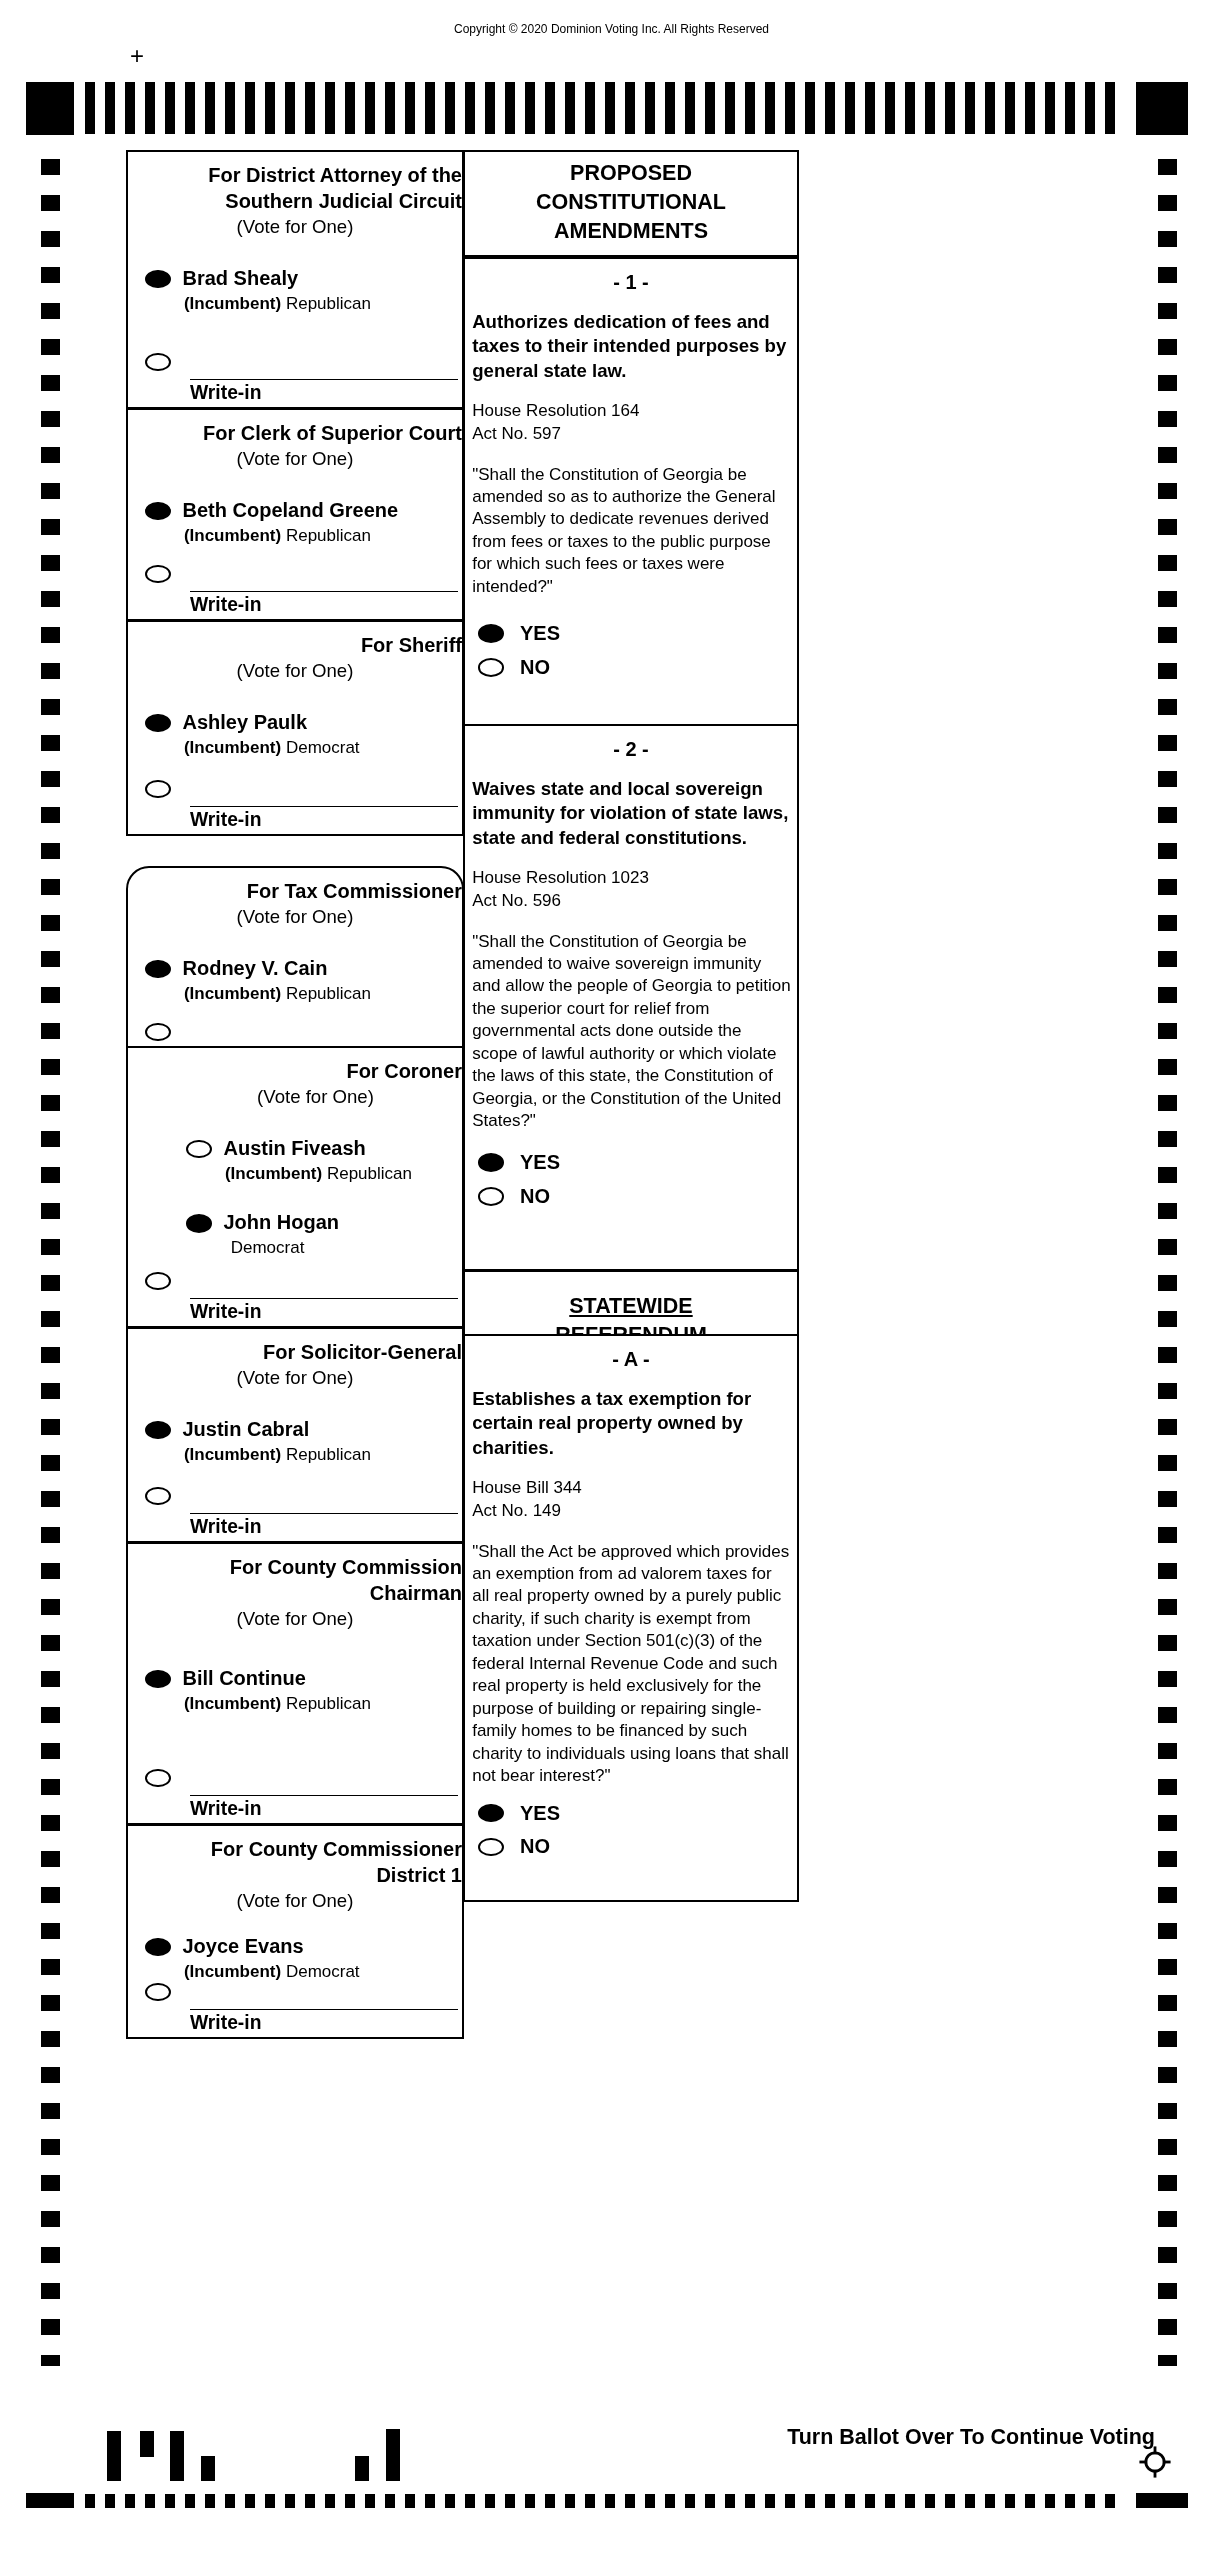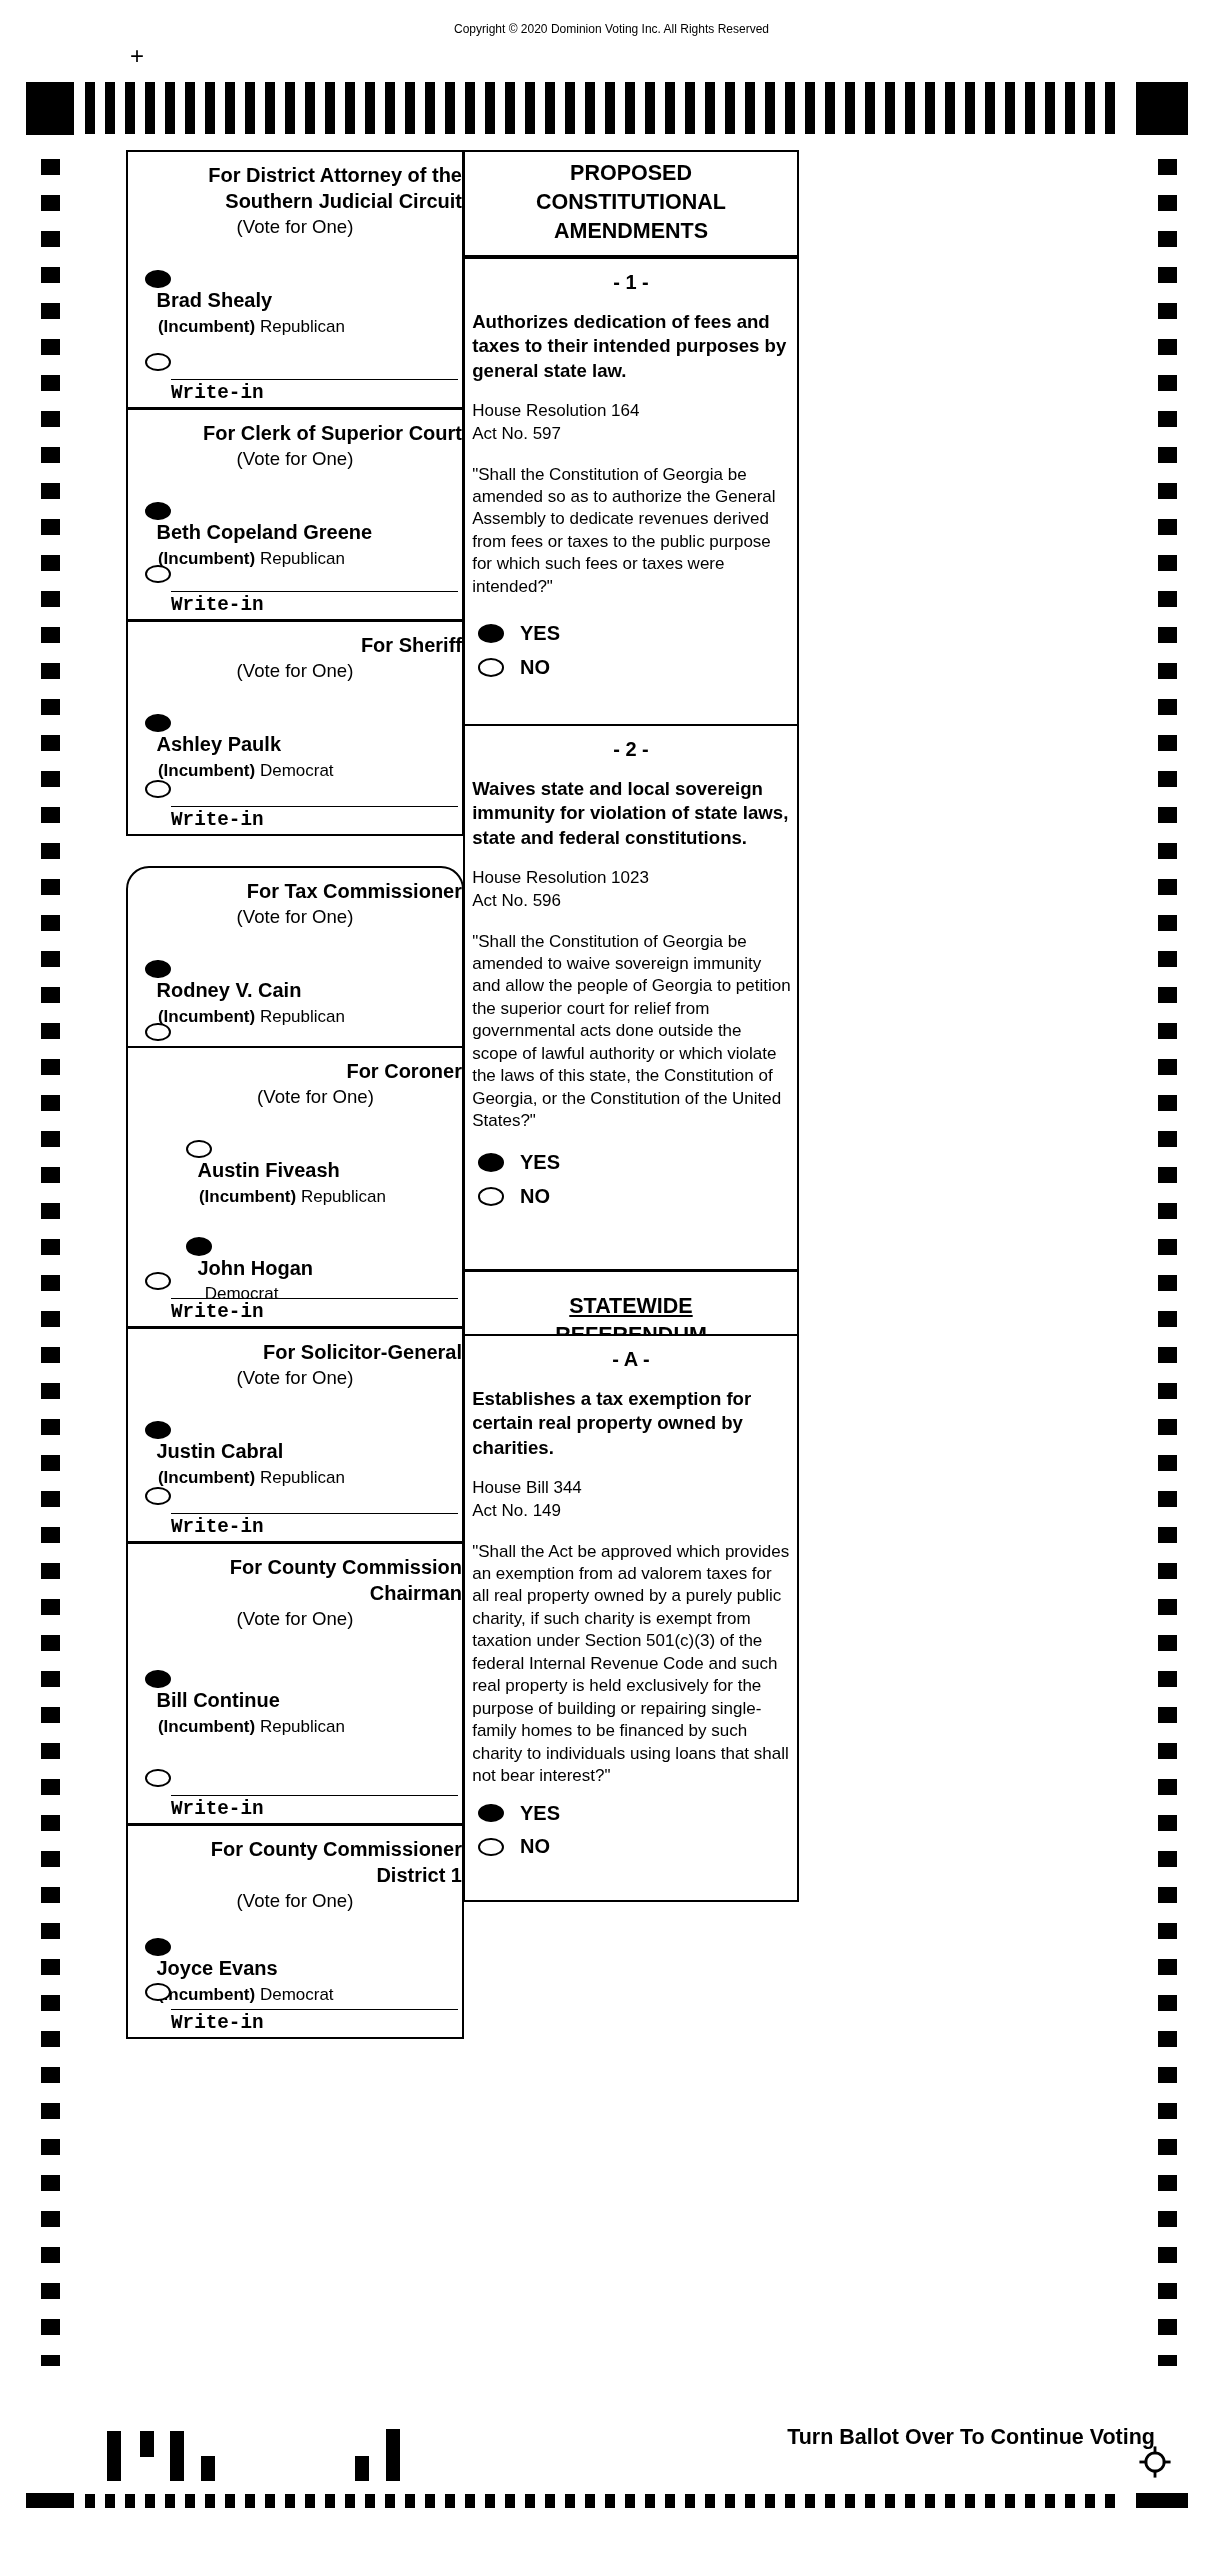--- a/index.html
+++ b/index.html
@@ -11,31 +11,31 @@
   .tm-col{position:absolute;width:18.6px;background:repeating-linear-gradient(180deg,#000 0 16px,transparent 16px 36px);}
   
   .copyright{position:absolute;left:0;right:0;top:21.5px;text-align:center;font-size:12px;}
   .plus-mark{position:absolute;left:130px;top:42px;font-size:24px;font-weight:400;}
   
   .box{position:absolute;border:2.1px solid #000;box-sizing:border-box;background:#fff;overflow:hidden;}
   .lbox{left:126px;width:338px;}
   .rbox{left:463px;width:336px;}
   .race-title{font-weight:bold;font-size:20px;text-align:right;margin-top:10px;line-height:1.3;}
   .vote-for{font-size:18.6px;text-align:center;line-height:1.3;margin-top:1.4px;}
-  .cand{display:flex;margin:26px 4.3px 0 17px;flex-direction:column;}
+  .cand{display:flex;margin:26px 4.3px 0 17px;}
   .oval{width:26px;height:18.6px;border:2.1px solid #000;border-radius:50%;flex:none;box-sizing:border-box;background:#fff;}
   .oval.filled{background:#000;}
   .cand .oval{margin-top:4.3px;}
   .cand-info{margin-left:11.5px;}
   .cand-name{font-size:20px;font-weight:bold;line-height:1.25;}
   .cand-party{font-size:17px;line-height:1.25;margin-top:2.1px;margin-left:1.4px;}
   .cand-party .pfx{font-weight:bold;}
   .writein{position:absolute;left:17px;right:4.3px;bottom:2.9px;display:flex;align-items:flex-end;}
   .writein .oval{margin-bottom:33px;}
-  .writein-main{flex:1;margin-left:0;font-family:Liberation Mono, monospace;}
+  .writein-main{flex:1;margin-left:19px;}
   .writein-line{border-top:1.4px solid #000;height:0;}
   .writein-label{font-size:19.3px;font-weight:bold;margin-top:2.1px;}
   
   .hdr{padding-top:7.2px;}
   .hdr-line{text-align:center;font-weight:bold;font-size:21.5px;line-height:1.35;}
   .m-number{text-align:center;font-weight:bold;font-size:20px;margin-top:11.5px;}
   .m-summary{font-weight:bold;font-size:18.6px;line-height:1.32;margin:16px 7.2px 0 7.2px;}
   .m-refs{font-size:17px;line-height:1.32;margin:17px 7.2px 0 7.2px;}
   .m-question{font-size:17px;line-height:1.32;margin:18.6px 5.7px 0 7.2px;}
   .m-options{margin:24px 0 0 13px;}

